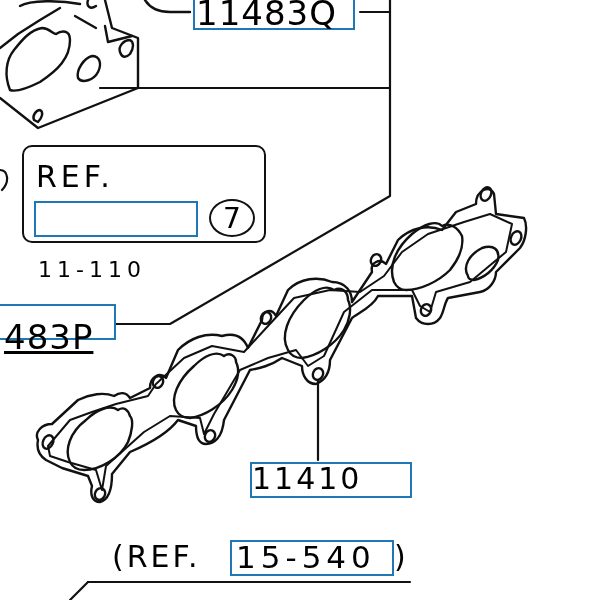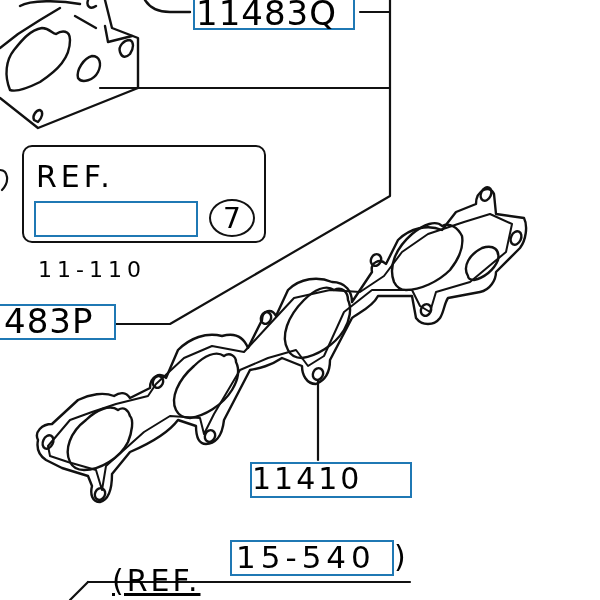--- a/index.html
+++ b/index.html
@@ -77,21 +77,21 @@
 </div>
 <div class="lbl" style="left:196px; top:-4px; font-size:34px; letter-spacing:1px;">11483Q</div>
 
 <div class="ref-box" style="left:22px; top:145px; width:244px; height:98px;"></div>
 <div class="lbl" style="left:36px; top:162px; font-size:30px; letter-spacing:4px;">REF.</div>
 <div class="part-box" style="left:34px; top:201px; width:164px; height:36px;"></div>
 <div class="lbl" style="left:38px; top:214px; font-size:22px; letter-spacing:5px;margin-top:45px;">11-110</div>
 <div class="circ" style="left:209px; top:199px; width:46px; height:38px; font-size:28px;">7</div>
 
 <div class="part-box" style="left:-4px; top:304px; width:120px; height:36px;"></div>
-<div class="lbl" style="left:4px; top:304px; font-size:34px; letter-spacing:1px;">483P</div>
+<div class="lbl" style="left:4px; top:320px; font-size:34px; letter-spacing:1px;text-decoration:underline;">483P</div>
 
 <div class="part-box" style="left:250px; top:462px; width:162px; height:36px;"></div>
 <div class="lbl" style="left:252px; top:464px; font-size:30px; letter-spacing:3px;">11410</div>
 
-<div class="lbl" style="left:112px; top:566px; font-size:30px; letter-spacing:3px;text-decoration:underline;">(REF.</div>
+<div class="lbl" style="left:112px; top:542px; font-size:30px; letter-spacing:3px;">(REF.</div>
 <div class="part-box" style="left:230px; top:540px; width:164px; height:36px;"></div>
 <div class="lbl" style="left:236px; top:542px; font-size:31px; letter-spacing:5px;">15-540</div>
 <div class="lbl" style="left:394px; top:542px; font-size:30px;">)</div>
 
 </body></html>

